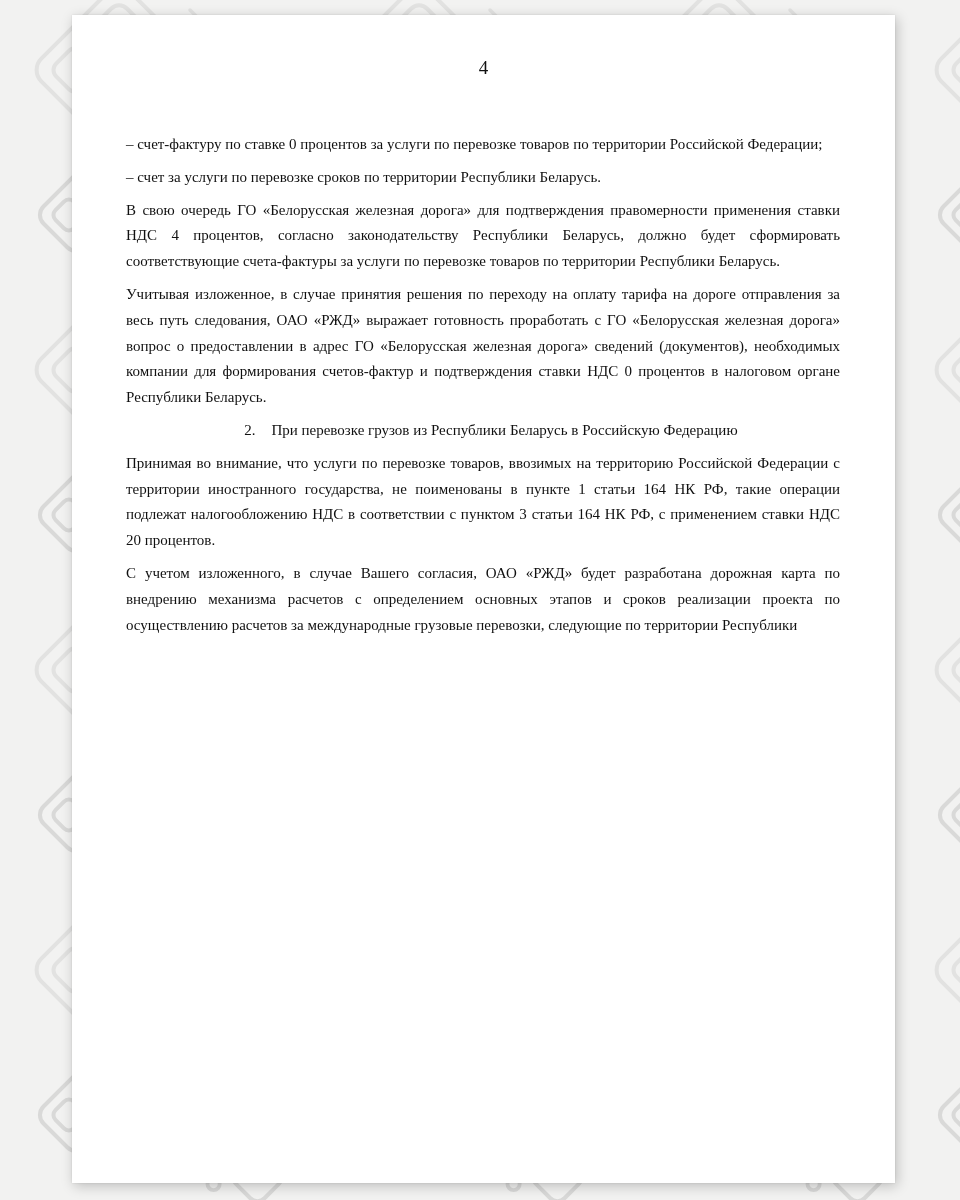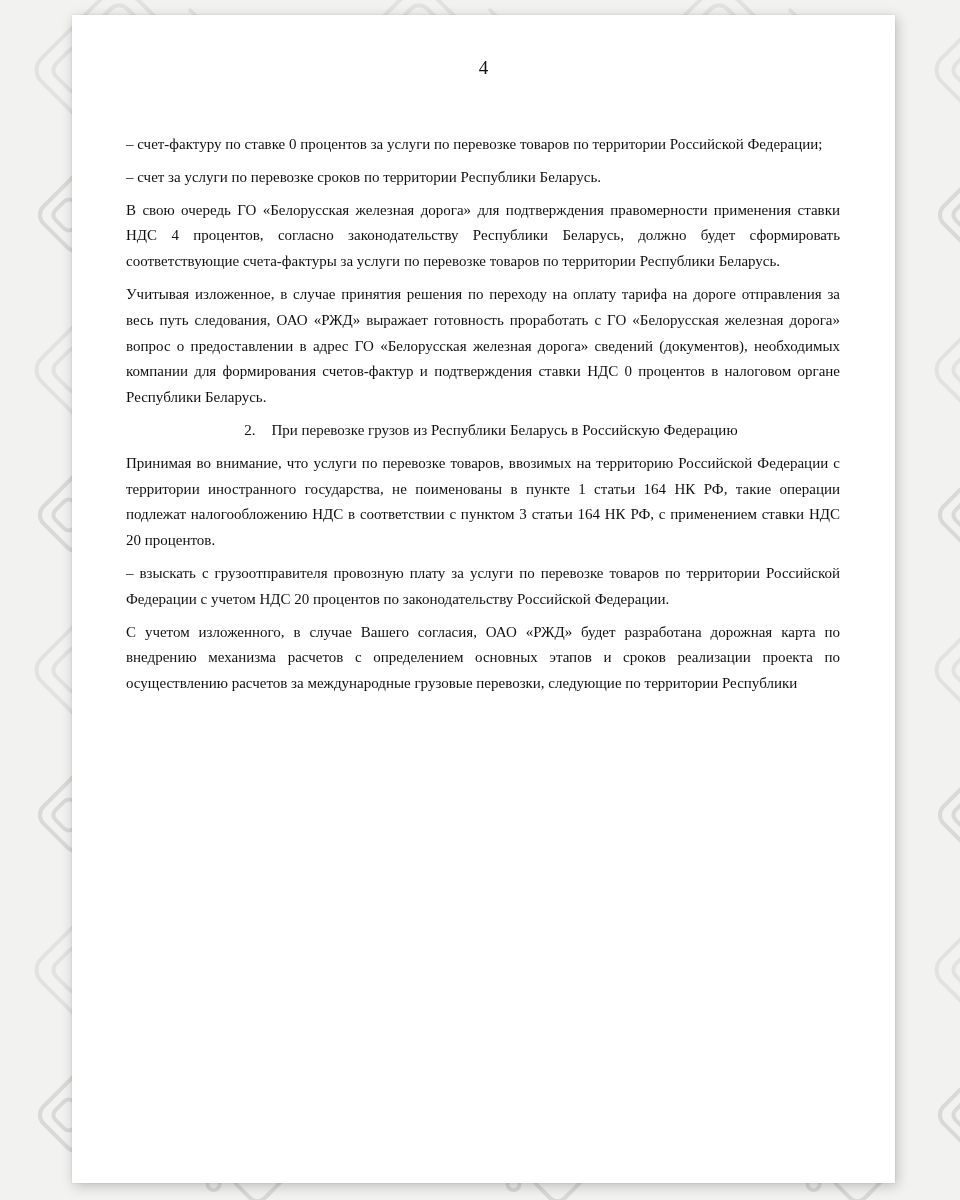--- a/index.html
+++ b/index.html
@@ -123,16 +123,15 @@
 
   <div class="text-block">
     <p class="para">– счет-фактуру по ставке 0 процентов за услуги по перевозке товаров по территории Российской Федерации;</p>
     <p class="para">– счет за услуги по перевозке сроков по территории Республики Беларусь.</p>
     <p class="para">В свою очередь ГО «Белорусская железная дорога» для подтверждения правомерности применения ставки НДС 4 процентов, согласно законодательству Республики Беларусь, должно будет сформировать соответствующие счета-фактуры за услуги по перевозке товаров по территории Республики Беларусь.</p>
     <p class="para">Учитывая изложенное, в случае принятия решения по переходу на оплату тарифа на дороге отправления за весь путь следования, ОАО «РЖД» выражает готовность проработать с ГО «Белорусская железная дорога» вопрос о предоставлении в адрес ГО «Белорусская железная дорога» сведений (документов), необходимых компании для формирования счетов-фактур и подтверждения ставки НДС 0 процентов в налоговом органе Республики Беларусь.</p>
     <p class="para numbered">
       <span class="num">2.</span><span>При перевозке грузов из Республики Беларусь в Российскую Федерацию</span>
     </p>
     <p class="para">Принимая во внимание, что услуги по перевозке товаров, ввозимых на территорию Российской Федерации с территории иностранного государства, не поименованы в пункте 1 статьи 164 НК РФ, такие операции подлежат налогообложению НДС в соответствии с пунктом 3 статьи 164 НК РФ, с применением ставки НДС 20 процентов.</p>
-    <p class="para">– взыскать с грузоотправителя провозную плату за услуги по перевозке товаров по территории Российской Федерации с учетом НДС 20 процентов по законодательству Российской Федерации.</p>
     <p class="para">С учетом изложенного, в случае Вашего согласия, ОАО «РЖД» будет разработана дорожная карта по внедрению механизма расчетов с определением основных этапов и сроков реализации проекта по осуществлению расчетов за международные грузовые перевозки, следующие по территории Республики</p>
   </div>
 </div>
 
 </body></html>

